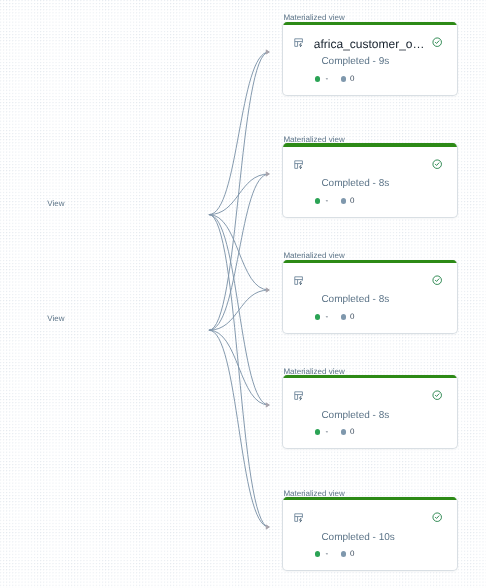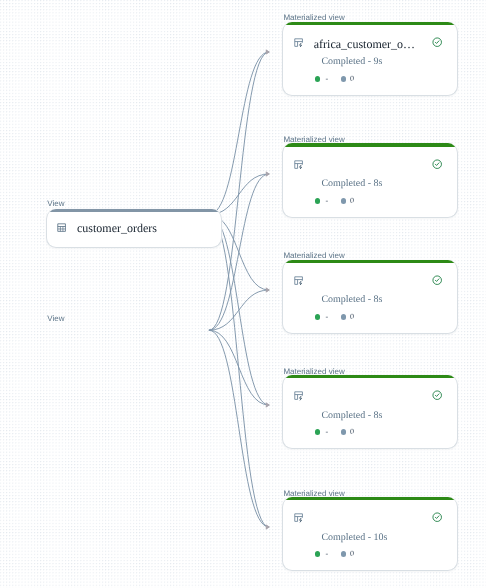--- a/index.html
+++ b/index.html
@@ -35,23 +35,22 @@
     padding-left: 1px;
     padding-top: 3.5px;
   }
   .node-box {
     position: relative;
     box-sizing: border-box;
     background: #ffffff;
     border: 1px solid #d9dfe4;
     border-top: none;
     box-shadow: 0 0.5px 2px rgba(30,50,80,0.05), 0 0 0 0.5px rgba(255,255,255,0.7);
-    border-radius: 10px;
+    border-radius: 5px;
     overflow: hidden;
-    font-family: Liberation Serif, serif;
   }
   .bar { position:absolute; left:0; right:0; top:0; height: 3.2px; }
 
   
   .view-node .node-box { height: 38.4px; width: 175.3px; }
   .view-node .node-label { padding-top: 1.6px; height: 10.2px; margin-top: 7px; }
   .view-icon { position:absolute; left: 9.7px; top: 14.2px; line-height:0; }
   .view-title { position:absolute; left: 29.7px; top: 12.1px; font-size: 12px; line-height: 14px; color: #15202c; white-space: nowrap; }
 
   
@@ -105,32 +104,20 @@
       <g transform="translate(268.9,405) rotate(0)">
         <path d="M0.9,0 L-3.0,-2.5 L-3.0,2.5 Z" fill="#a9a5ad"></path>
       </g>
       <g transform="translate(268.9,527) rotate(0)">
         <path d="M0.9,0 L-3.0,-2.5 L-3.0,2.5 Z" fill="#a9a5ad"></path>
       </g>
     </svg>
   <div id="nodes">
       <div class="node view-node" style="left: 33.3px; top: 190.5px;">
         <div class="node-label">View</div>
-        <div class="node-box">
-          <div class="bar" style="background:#8295a6"></div>
-          <span class="view-icon"><svg width="9.2" height="9.2" viewBox="0 0 18 18" fill="none" stroke="#536c80" stroke-width="1.55" stroke-linejoin="round" stroke-linecap="butt">
-              <path d="M1.5 1.6h15"></path>
-              <path d="M1.5 6.9h15"></path>
-              <path d="M1.5 11.7h15" stroke-width="1.35"></path>
-              <path d="M1.5 1.6v14.8M16.5 1.6v14.8"></path>
-              <path d="M1.5 16.4h15"></path>
-              <path d="M6.6 6.9v9.5M11.6 6.9v9.5" stroke-width="1.35"></path>
-            </svg></span>
-          <span class="view-title">customer_orders</span>
-        </div>
       </div>
       <div class="node view-node" style="left: 33.3px; top: 305.9px;">
         <div class="node-label">View</div>
       </div>
       <div class="node mv-node" style="left: 269.4px; top: 9.8px;">
         <div class="node-label">Materialized view</div>
         <div class="node-box">
           <div class="bar" style="background:#2d8a16"></div>
           <span class="mv-icon"><svg width="9.2" height="9.2" viewBox="0 0 18 18" fill="none" stroke="#6d8599" stroke-width="1.7" stroke-linejoin="round" stroke-linecap="butt">
               <path d="M1.5 1.6h15"></path>

